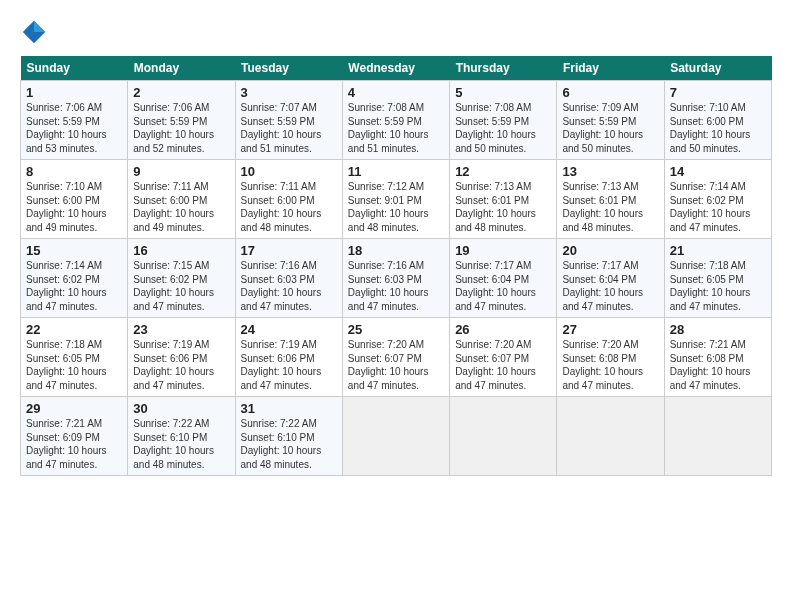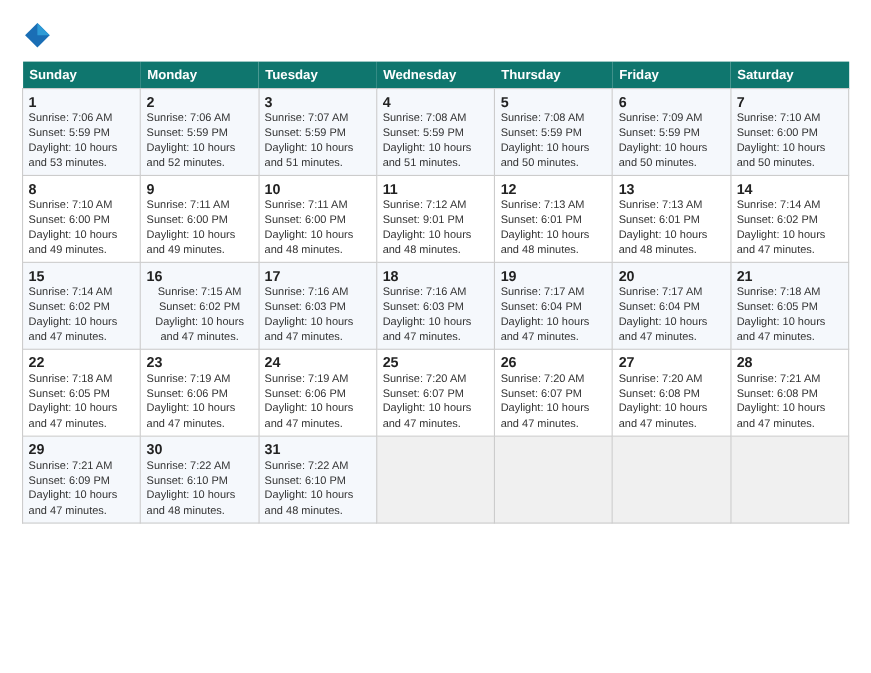--- a/index.html
+++ b/index.html
@@ -232,21 +232,21 @@
         <tr>
           <td>
             <span class="day-num">15</span>
             <div class="day-info" style="white-space: pre-line;">Sunrise: 7:14 AM
 Sunset: 6:02 PM
 Daylight: 10 hours
 and 47 minutes.</div>
           </td>
           <td>
             <span class="day-num">16</span>
-            <div class="day-info" style="white-space: pre-line; text-align: center;">Sunrise: 7:15 AM
+            <div class="day-info" style="white-space: pre-line;">Sunrise: 7:15 AM
 Sunset: 6:02 PM
 Daylight: 10 hours
 and 47 minutes.</div>
           </td>
           <td>
             <span class="day-num">17</span>
             <div class="day-info" style="white-space: pre-line;">Sunrise: 7:16 AM
 Sunset: 6:03 PM
 Daylight: 10 hours
 and 47 minutes.</div>

